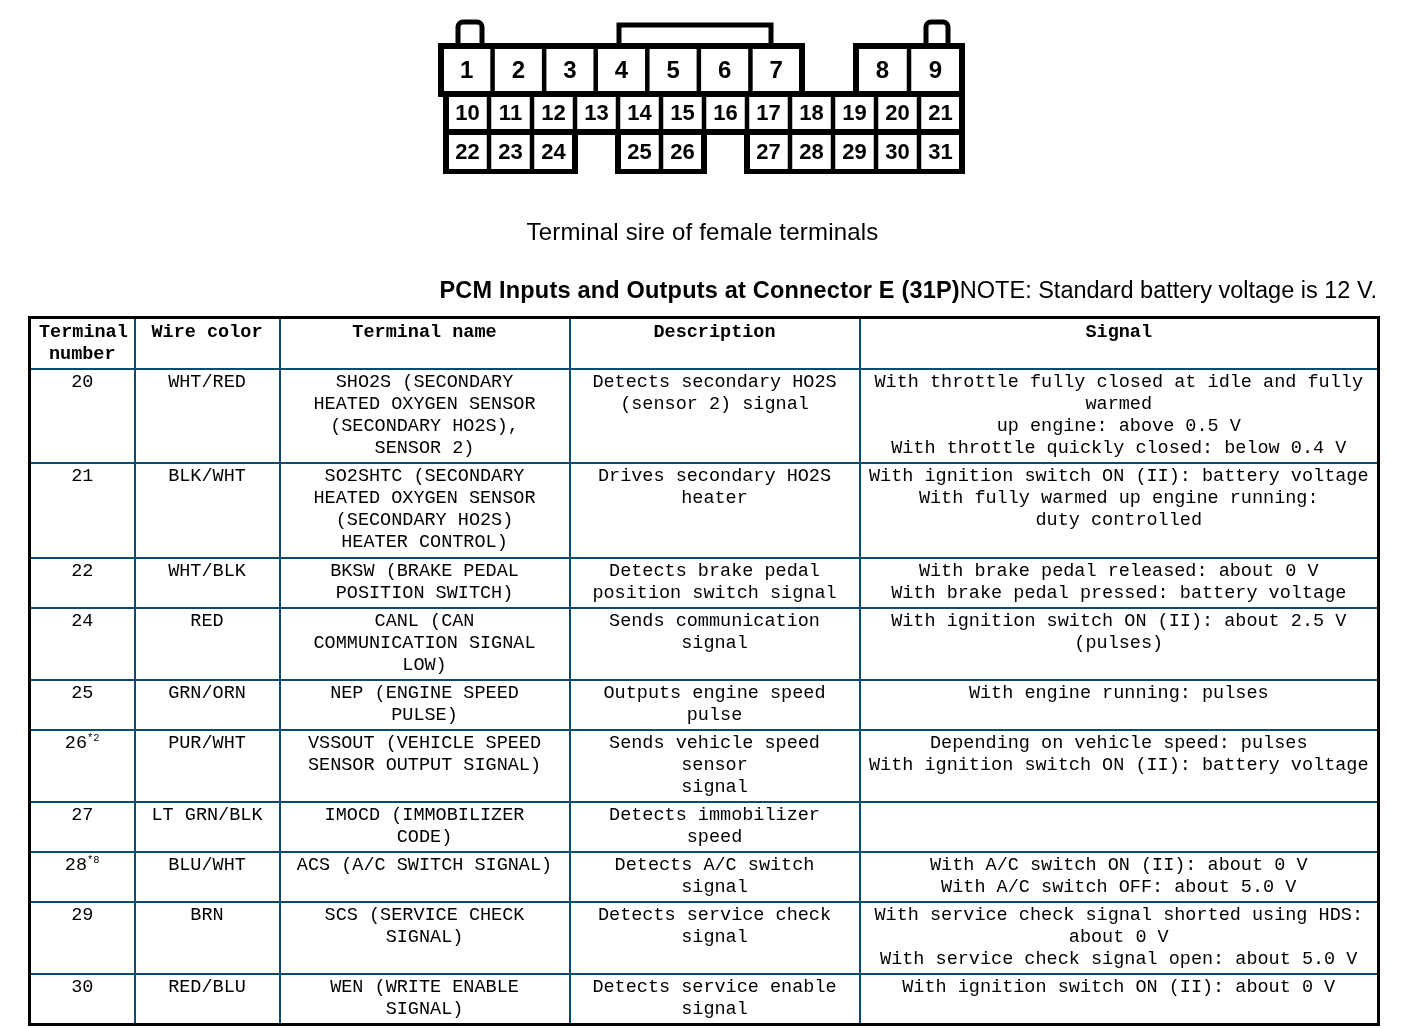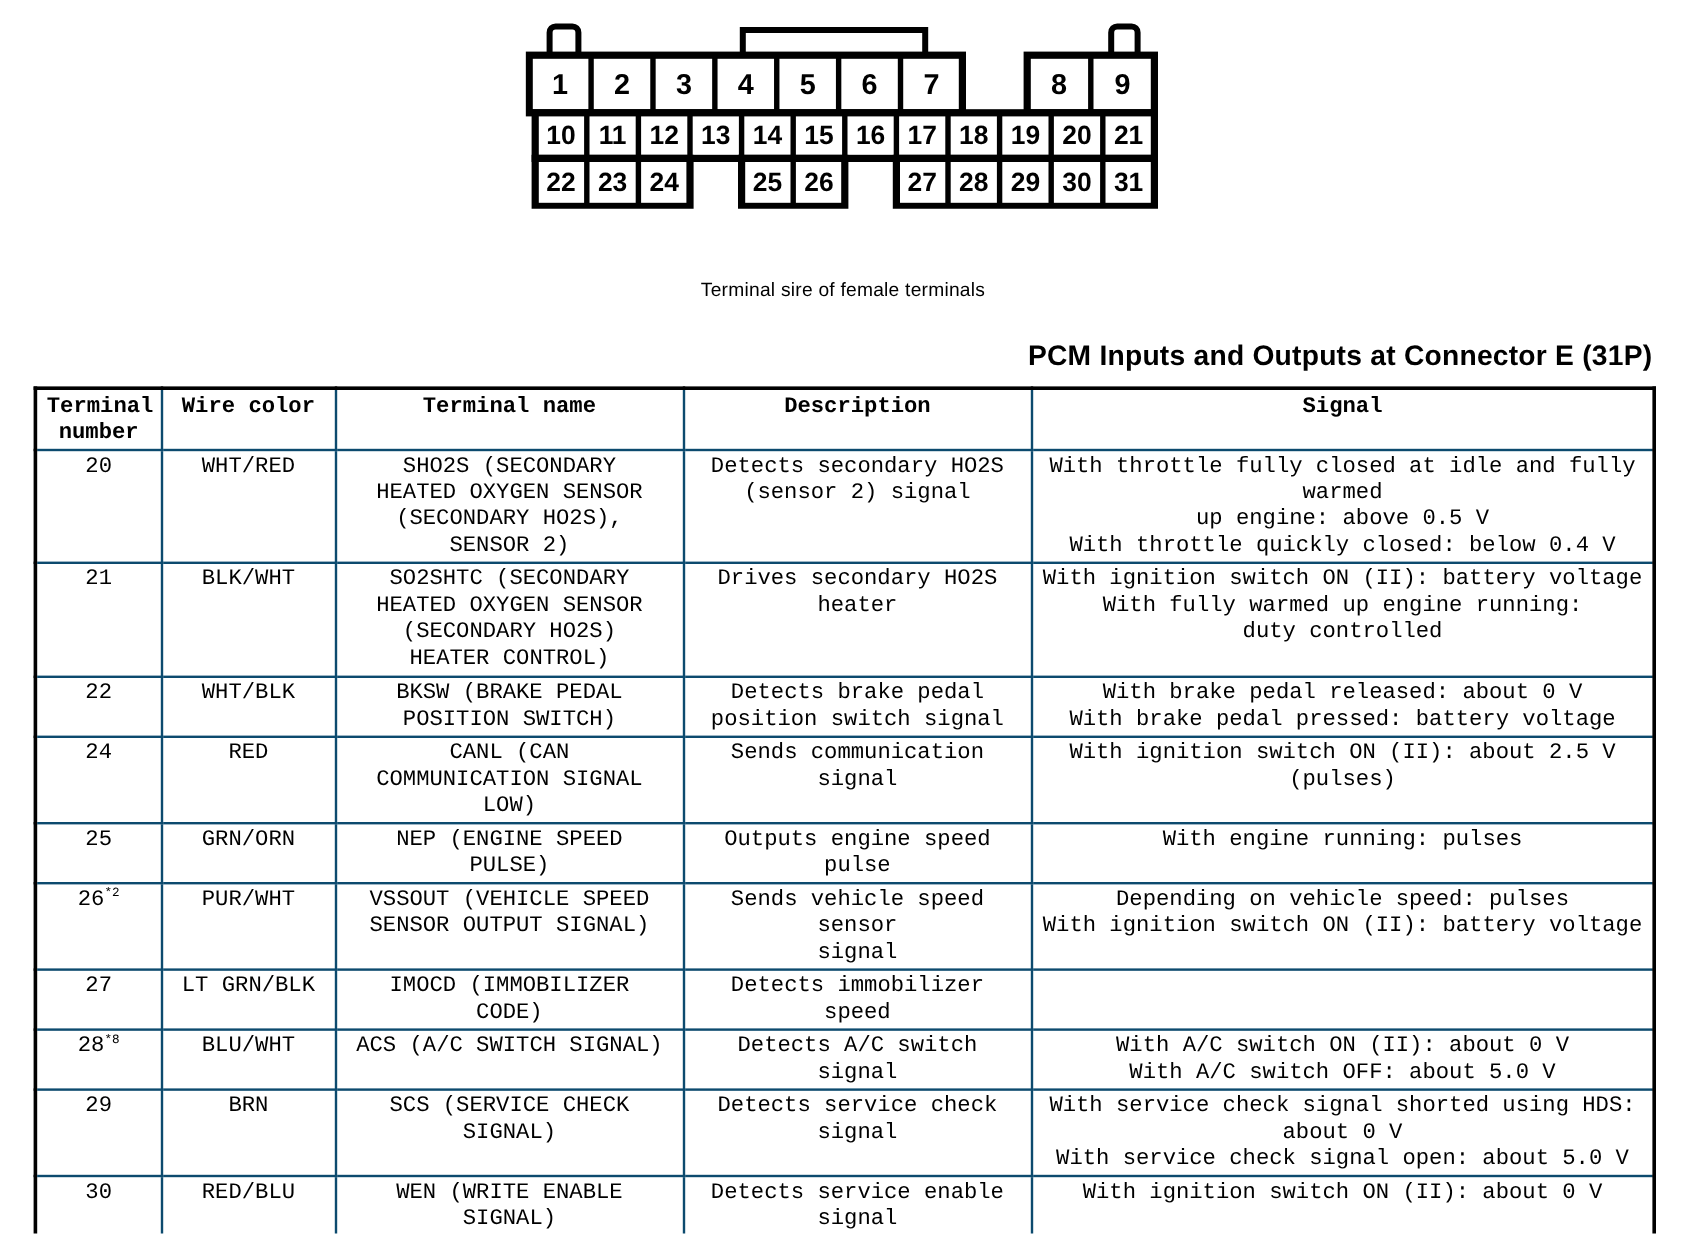--- a/index.html
+++ b/index.html
@@ -5,21 +5,21 @@
   html,body { margin:0; padding:0; background:#ffffff; }
   body {
     width:1408px; height:1028px; overflow:hidden;
     font-family:"Liberation Sans", sans-serif; color:#000;
   }
   .page { padding:14px 31px 0 28px; }
 
   .connector-svg { display:block; margin:0 auto; }
   .svg-num { font-family:"Liberation Sans", sans-serif; font-weight:bold; fill:#000; }
 
-  .caption { text-align:center; font-size:16px; margin-top:60px; letter-spacing:0.2px; }
+  .caption { text-align:center; font-size:24px; margin-top:44px; letter-spacing:0.2px; }
 
   .title-row { display:flex; justify-content:flex-end; align-items:baseline; margin-top:31px; margin-bottom:12px; }
   .title { font-size:23.5px; font-weight:bold; letter-spacing:0.2px; }
   .note  { font-size:23.5px; font-weight:normal; }
 
   table.pcm { border-collapse:collapse; table-layout:fixed; width:1349px; border:3px solid #000; }
   .pcm th, .pcm td {
     border:2px solid #0c4a6e; vertical-align:top;
     font-size:18.5px; line-height:22px; padding:2px 8px;
     overflow:hidden;
@@ -102,20 +102,21 @@
       <text x="373.5" y="145" text-anchor="middle" font-size="22" class="svg-num">28</text>
       <text x="416.5" y="145" text-anchor="middle" font-size="22" class="svg-num">29</text>
       <text x="459.5" y="145" text-anchor="middle" font-size="22" class="svg-num">30</text>
       <text x="502.5" y="145" text-anchor="middle" font-size="22" class="svg-num">31</text>
     </svg>
 
   <div class="caption">Terminal sire of female terminals</div>
 
   <div class="title-row">
     <div class="title">PCM Inputs and Outputs at Connector E (31P)</div>
+    <div class="note">NOTE: Standard battery voltage is 12 V.</div>
   </div>
 
   <table class="pcm">
     <colgroup>
       <col style="width:105px">
         <col style="width:145px">
         <col style="width:290px">
       <col style="width:290px">
         <col style="width:519px">
     </colgroup>

